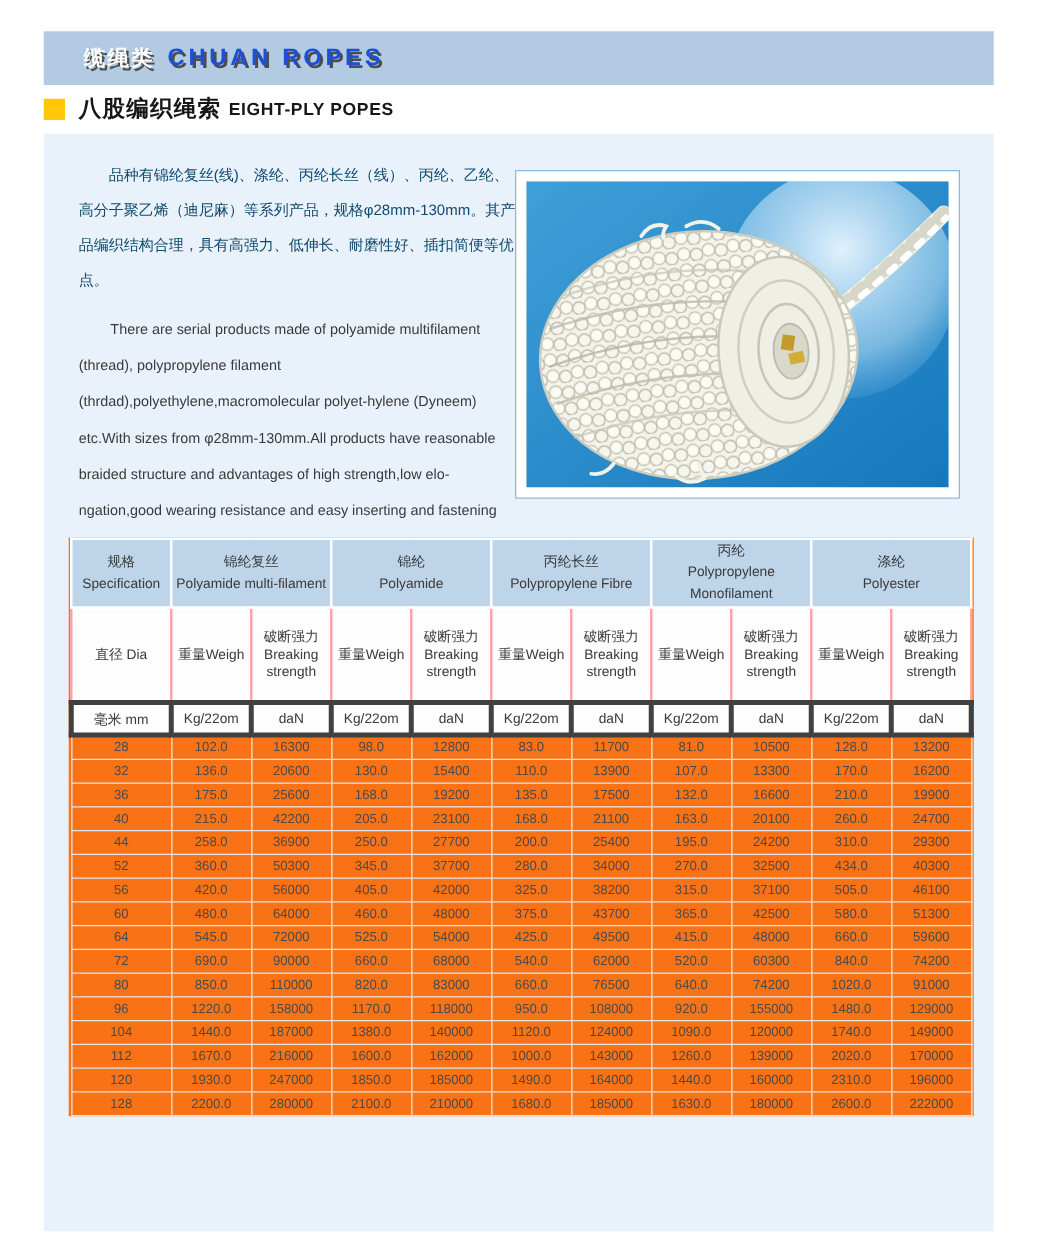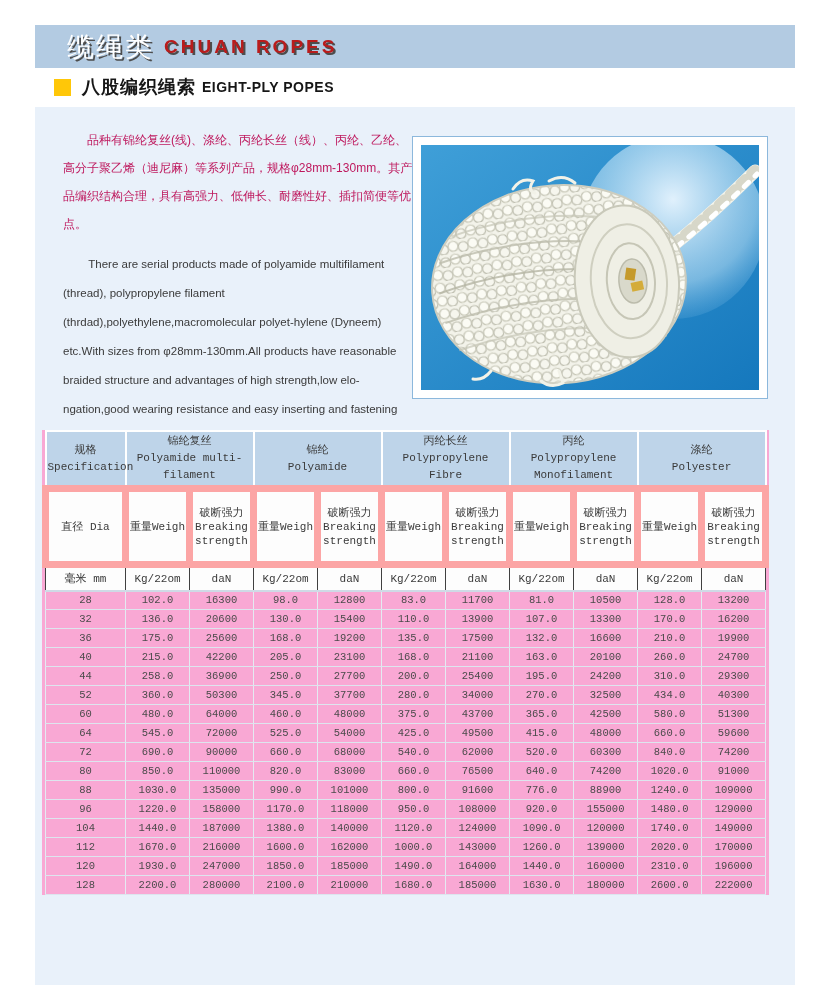--- a/index.html
+++ b/index.html
@@ -7,77 +7,77 @@
     width:830px;height:1000px;position:relative;background:#ffffff;
     font-family:"Liberation Sans","DejaVu Sans",sans-serif;color:#333;
     overflow:hidden;
   }
   
   .banner{
     position:absolute;left:35px;top:25px;width:760px;height:43px;
     background:#b3cbe2;display:flex;align-items:center;padding-left:32px;box-sizing:border-box;
   }
   .banner .cn{
-    font-size:27px;font-weight:normal;color:#ffffff;letter-spacing:2px;
+    font-size:17px;font-weight:bold;color:#ffffff;letter-spacing:2px;
     text-shadow:2px 2px 0 #4d4d4d;
   }
   .banner .en{
-    font-size:19px;font-weight:bold;color:#b91c1c;letter-spacing:3px;margin-left:10px;
+    font-size:19px;font-weight:bold;color:#1d4ed8;letter-spacing:3px;margin-left:10px;
     text-shadow:2px 2px 0 #4d4d4d;
   }
   
   .section-head{
-    position:absolute;left:35px;top:76px;height:22px;display:flex;align-items:center;margin-left:19px;
+    position:absolute;left:35px;top:76px;height:22px;display:flex;align-items:center;
   }
   .yellow-sq{width:17px;height:17px;background:#ffc708;margin-right:11px;}
   .section-head .cn{font-size:18px;font-weight:bold;color:#161616;letter-spacing:1px;}
   .section-head .en{font-size:14px;font-weight:bold;color:#161616;margin-left:6px;letter-spacing:0.5px;}
   
   .panel{
     position:absolute;left:35px;top:107px;width:760px;height:878px;background:#e9f1fa;
   }
   
   .intro-cn{
     position:absolute;left:63px;top:126px;width:352px;
-    font-size:12px;line-height:28px;color:#be185d;
+    font-size:12px;line-height:28px;color:#0c4a6e;
   }
   .intro-cn p{margin:0;text-indent:2em;}
   .intro-en{
     position:absolute;left:63px;top:250px;width:354px;
     font-size:11.5px;line-height:29px;color:#3a3a3a;
   }
   .intro-en p{margin:0;text-indent:2.2em;}
   
   .photo-frame{
     position:absolute;left:412px;top:136px;width:356px;height:263px;box-sizing:border-box;
     background:#ffffff;border:1px solid #8cb8dc;padding:8px;
   }
   .photo-frame svg{display:block;}
   
   table.spec{
-    position:absolute;left:42px;top:430px;width:720px;
-    border-collapse:collapse;table-layout:fixed;background:#f9a8d4;font-family:Liberation Mono, monospace;
+    position:absolute;left:55px;top:430px;width:720px;
+    border-collapse:collapse;table-layout:fixed;background:#f97316;
   }
   table.spec col.c0{width:80px;}
   table.spec col.cx{width:64px;}
   table.spec th,table.spec td{
     text-align:center;vertical-align:middle;font-weight:normal;
     white-space:pre-line;box-sizing:border-box;
   }
   table.spec tr.group th{
     background:#bed4e9;height:46px;font-size:11px;color:#3a3a3a;
     border:2px solid #ffffff;line-height:17px;
   }
   table.spec tr.sub th{
     background:#fdfdfd;height:76px;font-size:11px;color:#3a3a3a;
-    border:7px solid #fca5a5;line-height:14px;
+    border:2px solid #fca5a5;line-height:14px;
   }
   table.spec tr.units th{
     background:#fdfdfd;height:26px;font-size:11px;color:#3a3a3a;
-    border:1px solid #404040;
+    border:4px solid #404040;
     text-align:center;
   }
   table.spec tbody td{
     height:19px;font-size:10.5px;color:#4a4a4a;
     border-right:1px solid #e4eaf1;border-left:1px solid #e4eaf1;
     border-top:1px solid #dde5ee;border-bottom:1px solid #dde5ee;
   }
   table.spec thead{border-bottom:2px solid #cfdae6;}
 </style>
 </head>
@@ -298,20 +298,33 @@
         <td>345.0</td>
         <td>37700</td>
         <td>280.0</td>
         <td>34000</td>
         <td>270.0</td>
         <td>32500</td>
         <td>434.0</td>
         <td>40300</td>
       </tr>
       <tr>
+        <td>56</td>
+        <td>420.0</td>
+        <td>56000</td>
+        <td>405.0</td>
+        <td>42000</td>
+        <td>325.0</td>
+        <td>38200</td>
+        <td>315.0</td>
+        <td>37100</td>
+        <td>505.0</td>
+        <td>46100</td>
+      </tr>
+      <tr>
         <td>60</td>
         <td>480.0</td>
         <td>64000</td>
         <td>460.0</td>
         <td>48000</td>
         <td>375.0</td>
         <td>43700</td>
         <td>365.0</td>
         <td>42500</td>
         <td>580.0</td>
@@ -350,33 +363,20 @@
         <td>820.0</td>
         <td>83000</td>
         <td>660.0</td>
         <td>76500</td>
         <td>640.0</td>
         <td>74200</td>
         <td>1020.0</td>
         <td>91000</td>
       </tr>
       <tr>
-        <td>88</td>
-        <td>1030.0</td>
-        <td>135000</td>
-        <td>990.0</td>
-        <td>101000</td>
-        <td>800.0</td>
-        <td>91600</td>
-        <td>776.0</td>
-        <td>88900</td>
-        <td>1240.0</td>
-        <td>109000</td>
-      </tr>
-      <tr>
         <td>96</td>
         <td>1220.0</td>
         <td>158000</td>
         <td>1170.0</td>
         <td>118000</td>
         <td>950.0</td>
         <td>108000</td>
         <td>920.0</td>
         <td>155000</td>
         <td>1480.0</td>

